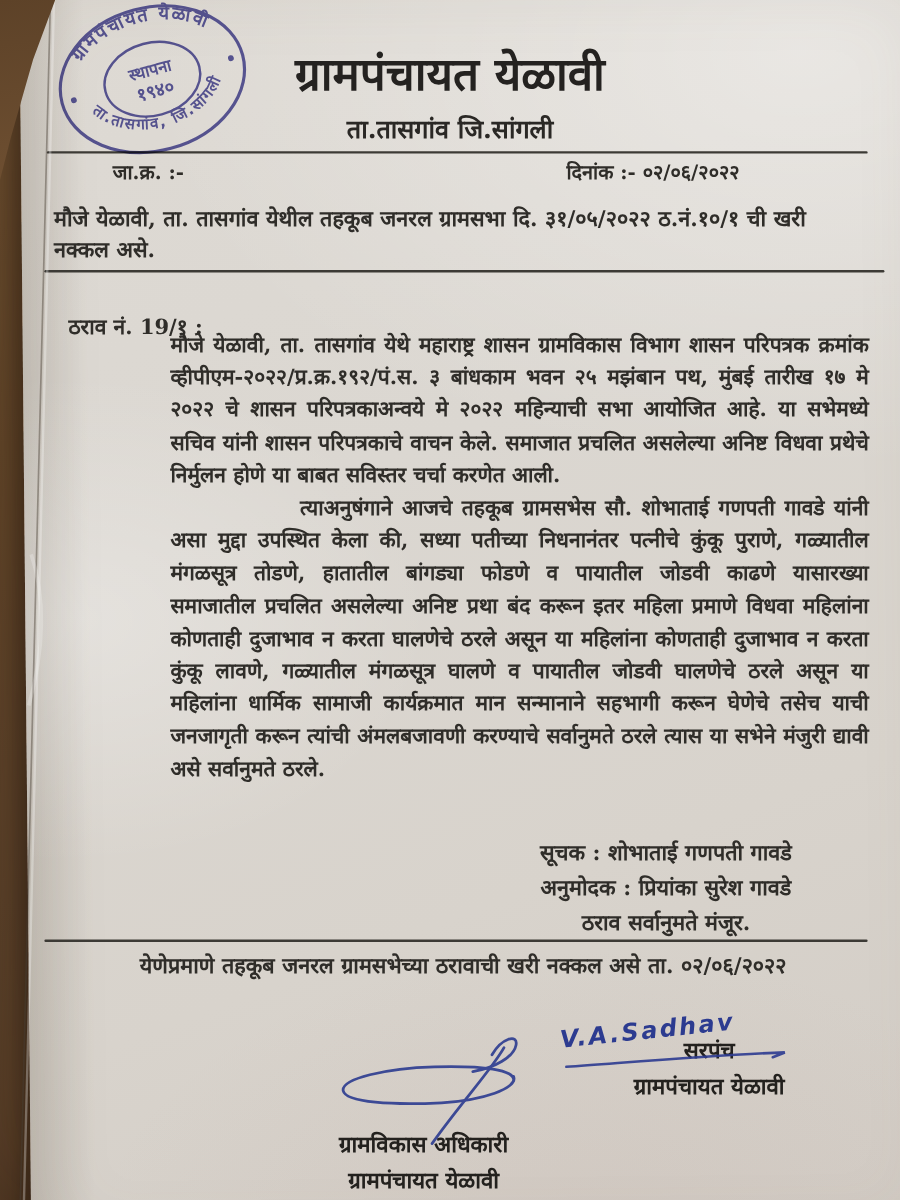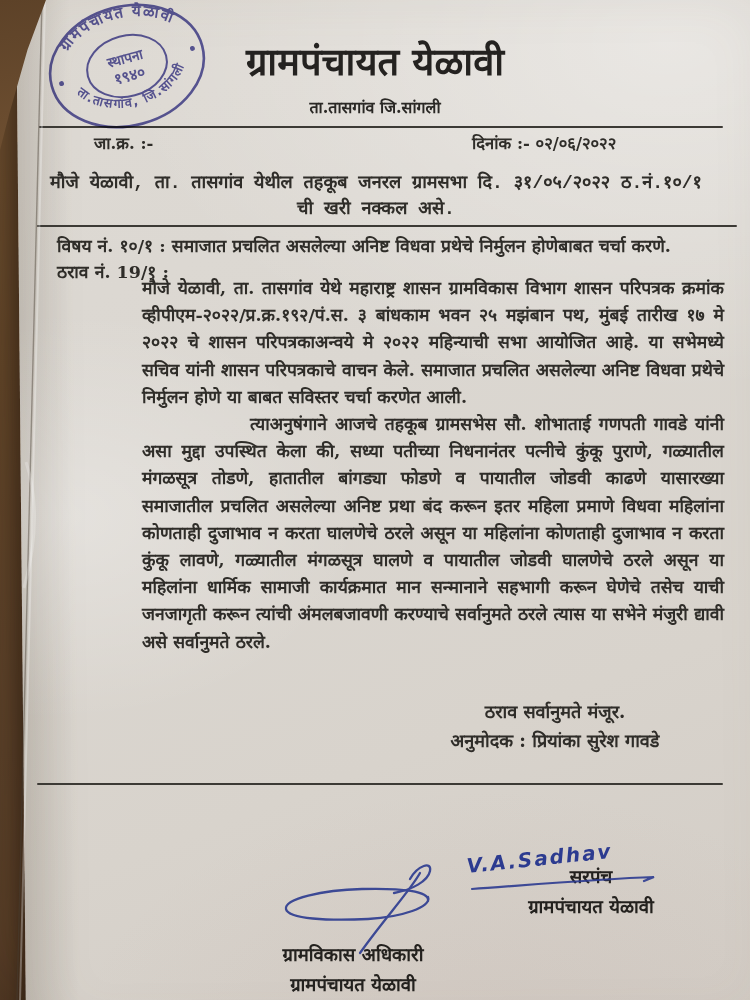--- a/index.html
+++ b/index.html
@@ -16,29 +16,29 @@
       linear-gradient(90deg, rgba(90,80,65,.18) 0, transparent 7%),
       linear-gradient(160deg,#dedad4 0%,#dbd7d1 38%,#d8d3cc 68%,#d2ccc5 100%);
     box-shadow:-7px 5px 20px rgba(25,14,5,.55), inset 0 0 70px rgba(125,110,90,.14);}
   .wedge{position:absolute;left:0;top:0;width:46px;height:150px;z-index:6;
     background:linear-gradient(170deg,#5d4228,#6e4f31);
     clip-path:polygon(0 0,100% 0,60% 33%,20% 76%,0 100%);}
   .crease{position:absolute;left:0;top:0;z-index:5;pointer-events:none;}
   .content{position:absolute;inset:0;color:#2f2d29;font-weight:600;}
   .masthead{position:absolute;top:38px;left:25px;width:700px;text-align:center;}
   .title{font-size:38px;line-height:48px;font-weight:700;color:#242220;margin:0;}
-  .subtitle{font-size:16px;line-height:28px;font-weight:700;color:#2a2825;margin:8px 0 0 0;}
+  .subtitle{font-size:21px;line-height:28px;font-weight:700;color:#2a2825;margin:8px 0 0 0;}
   .hrule{position:absolute;height:2px;background:#3c3a35;border-radius:1px;}
   .rule1{top:126px;left:39px;width:684px;}
   .rule2{top:225px;left:37px;width:700px;}
   .rule3{top:783px;left:37px;width:686px;}
   .ref{position:absolute;top:131px;left:62px;font-size:16.5px;font-weight:700;margin-left:32px;}
   .daterow{position:absolute;top:131px;left:472px;font-size:16.5px;font-weight:700;}
-  .intro{position:absolute;top:170px;left:45px;width:662px;text-align:center;
-    font-size:18px;line-height:26px;margin:0;font-family:Liberation Mono, monospace;}
+  .intro{position:absolute;top:170px;left:45px;width:662px;
+    font-size:18px;line-height:26px;margin:0;}
   .subject{position:absolute;top:233px;left:57px;width:668px;font-size:17.5px;line-height:26px;margin:0;}
   .res-label{position:absolute;top:259px;left:57px;font-size:17.5px;white-space:nowrap;}
   .res-body{position:absolute;top:275px;left:142px;width:582px;font-size:17.5px;line-height:27.2px;text-align:justify;}
   .res-body p{margin:0;}
   .res-body .p2{text-indent:108px;}
   .approval{position:absolute;top:697px;left:398px;width:314px;text-align:center;
     font-size:18px;line-height:29px;font-weight:700;}
   .approval div{margin:0;}
   .cert{position:absolute;top:792px;left:40px;width:692px;text-align:center;
     font-size:18px;font-weight:700;margin:0;}
@@ -93,38 +93,36 @@
     <div class="ref">जा.क्र. :-</div>
     <div class="daterow">
       <span>दिनांक :-</span>
       <span>०२/०६/२०२२</span>
     </div>
 
     <p class="intro">मौजे येळावी, ता. तासगांव येथील तहकूब जनरल ग्रामसभा दि. ३१/०५/२०२२ ठ.नं.१०/१ ची खरी नक्कल असे.</p>
 
     <div class="hrule rule2"></div>
 
-    <p class="subject">
-      <span>विषय नं. १०/१ :</span>
-      <span>समाजात प्रचलित असलेल्या अनिष्ट विधवा प्रथेचे निर्मुलन होणेबाबत चर्चा करणे.</span>
-    </p>
 
     <div class="res-label">ठराव नं. 19/१ :</div>
     <div class="res-body">
       <p class="p1">मौजे येळावी, ता. तासगांव येथे महाराष्ट्र शासन ग्रामविकास विभाग शासन परिपत्रक क्रमांक व्हीपीएम-२०२२/प्र.क्र.१९२/पं.स. ३ बांधकाम भवन २५ मझंबान पथ, मुंबई तारीख १७ मे २०२२ चे शासन परिपत्रकाअन्वये मे २०२२ महिन्याची सभा आयोजित आहे. या सभेमध्ये सचिव यांनी शासन परिपत्रकाचे वाचन केले. समाजात प्रचलित असलेल्या अनिष्ट विधवा प्रथेचे निर्मुलन होणे या बाबत सविस्तर चर्चा करणेत आली.</p>
       <p class="p2">त्याअनुषंगाने आजचे तहकूब ग्रामसभेस सौ. शोभाताई गणपती गावडे यांनी असा मुद्दा उपस्थित केला की, सध्या पतीच्या निधनानंतर पत्नीचे कुंकू पुराणे, गळ्यातील मंगळसूत्र तोडणे, हातातील बांगड्या फोडणे व पायातील जोडवी काढणे यासारख्या समाजातील प्रचलित असलेल्या  अनिष्ट प्रथा बंद करून इतर महिला प्रमाणे विधवा महिलांना कोणताही दुजाभाव न करता घालणेचे ठरले असून या महिलांना कोणताही दुजाभाव न करता कुंकू लावणे, गळ्यातील मंगळसूत्र घालणे व पायातील जोडवी घालणेचे ठरले असून या महिलांना धार्मिक सामाजी कार्यक्रमात मान सन्मानाने सहभागी करून घेणेचे तसेच याची जनजागृती करून त्यांची अंमलबजावणी करण्याचे सर्वानुमते ठरले त्यास या सभेने मंजुरी द्यावी असे सर्वानुमते ठरले.</p>
     </div>
 
     <div class="approval">
+      <div>सूचक : शोभाताई गणपती गावडे</div>
+      <div>अनुमोदक : प्रियांका सुरेश गावडे</div>
       <div>ठराव सर्वानुमते मंजूर.</div>
-      <div>अनुमोदक : प्रियांका सुरेश गावडे</div>
     </div>
 
     <div class="hrule rule3"></div>
 
+    <p class="cert">येणेप्रमाणे तहकूब जनरल ग्रामसभेच्या ठरावाची खरी नक्कल असे ता. ०२/०६/२०२२</p>
 
     <svg class="sig-scribble" width="200" height="100" viewBox="0 0 200 100" xmlns="http://www.w3.org/2000/svg">
       <g fill="none" stroke="#2c3b90" stroke-width="2.3" stroke-linecap="round" opacity="0.9">
         <path d="M 148,22 C 156,8 170,4 168,14 C 166,24 150,33 132,36"></path>
         <path d="M 166,40 C 170,50 140,60 106,62 C 66,64 26,62 24,52 C 22,42 60,33 100,32 C 140,31 168,34 166,44"></path>
         <path d="M 158,16 C 148,34 122,62 98,96"></path>
       </g>
     </svg>
 
     <div class="sigblock sig-left">

